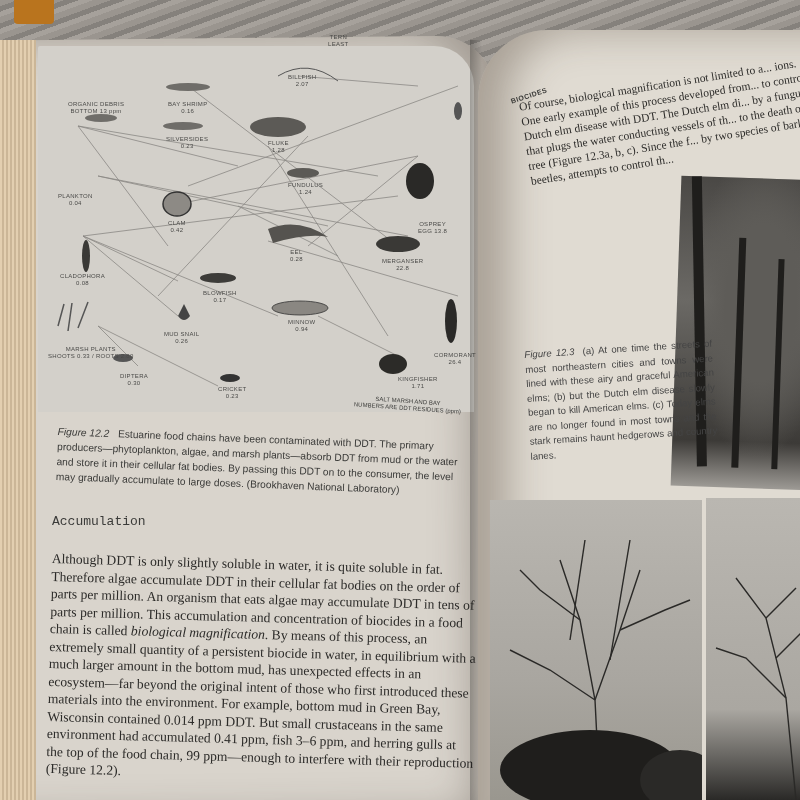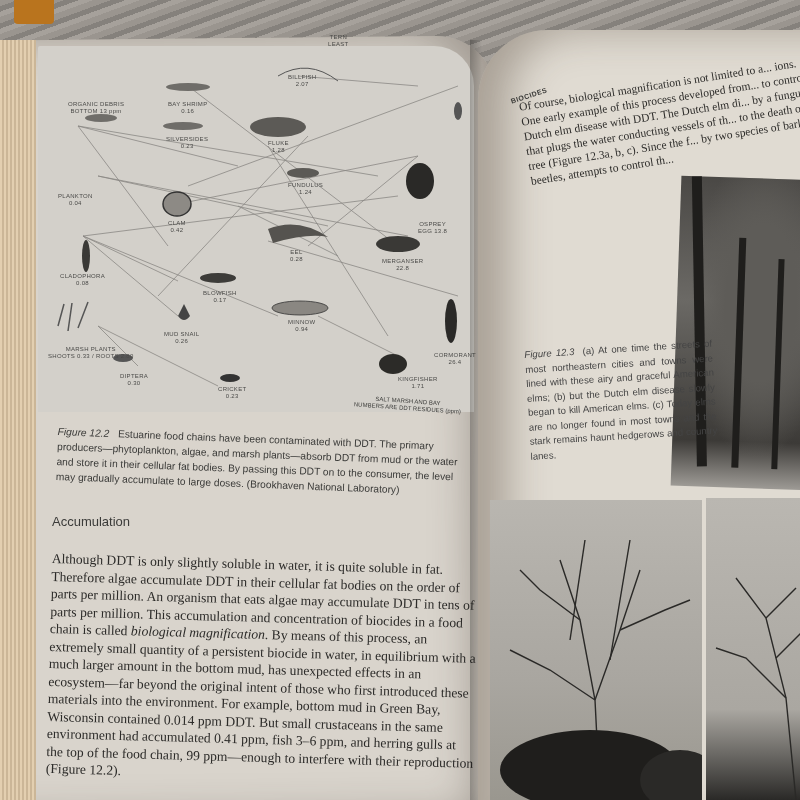--- a/index.html
+++ b/index.html
@@ -20,21 +20,21 @@
     background:#d3d0ca;border-radius:2px 40px 0 0;}
   .figure-svg{position:absolute;left:0;top:0;}
   .sp-label{position:absolute;font-size:6px;letter-spacing:.3px;color:#4a4a48;
     text-align:center;line-height:7px;white-space:nowrap;}
   .sp-value{display:block;}
   .corner-note{position:absolute;left:354px;top:398px;font-size:6px;color:#3c3c3a;
     transform:rotate(4deg);text-align:center;line-height:7px;}
   .fig-caption{position:absolute;left:58px;top:424px;width:418px;font-size:10.2px;
     line-height:15px;color:#3a3a38;transform:rotate(2.2deg);transform-origin:left top;}
   .fig-caption .fig-no{font-style:italic;margin-right:6px;}
-  .section-heading{position:absolute;left:52px;top:514px;font-size:13px;color:#3b3b39;}
+  .section-heading{position:absolute;left:52px;top:514px;font-size:13px;color:#3b3b39;font-family:Liberation Mono, monospace;}
   .body-text{position:absolute;left:52px;top:550px;width:428px;
     font-family:"Liberation Serif",serif;font-size:13.6px;line-height:17.5px;color:#2c2b29;
     transform:rotate(1.6deg);transform-origin:left top;}
   .body-text p{margin:0;text-indent:0;}
   .body-text em{font-style:italic;}
   
   .page-right{position:absolute;left:478px;top:30px;width:380px;height:800px;
     background:#e0dbd2;border-radius:70px 0 0 0;
     box-shadow:inset 30px 0 40px rgba(70,55,40,.35);}
   .running-head{position:absolute;left:510px;top:92px;font-size:7px;font-weight:bold;

